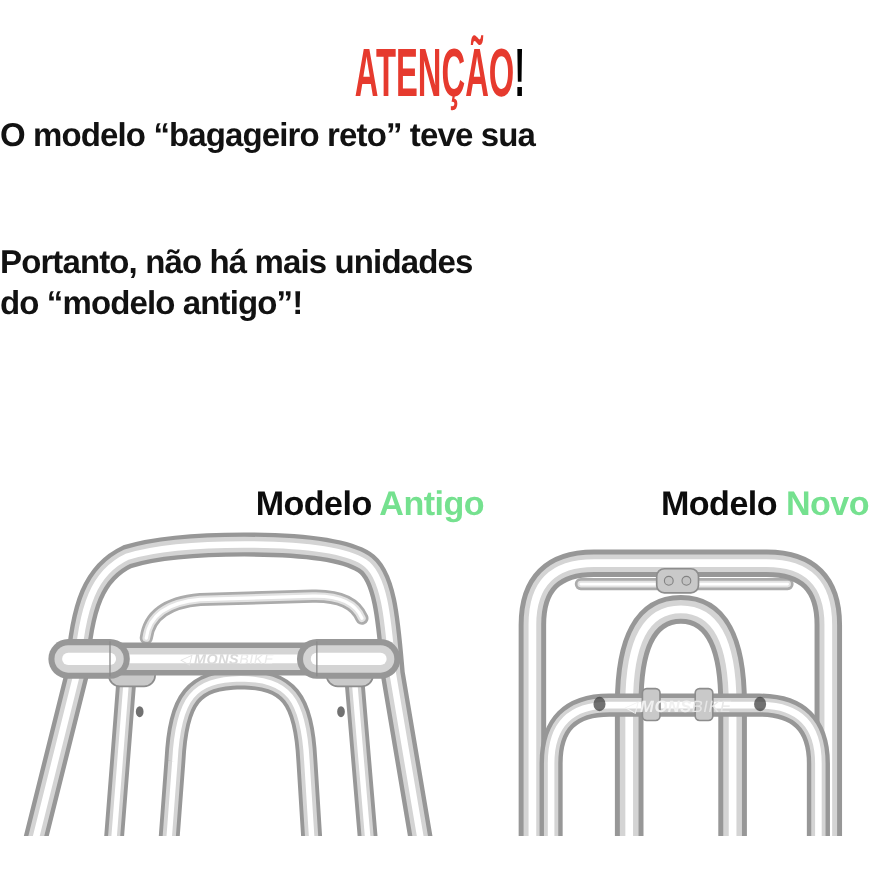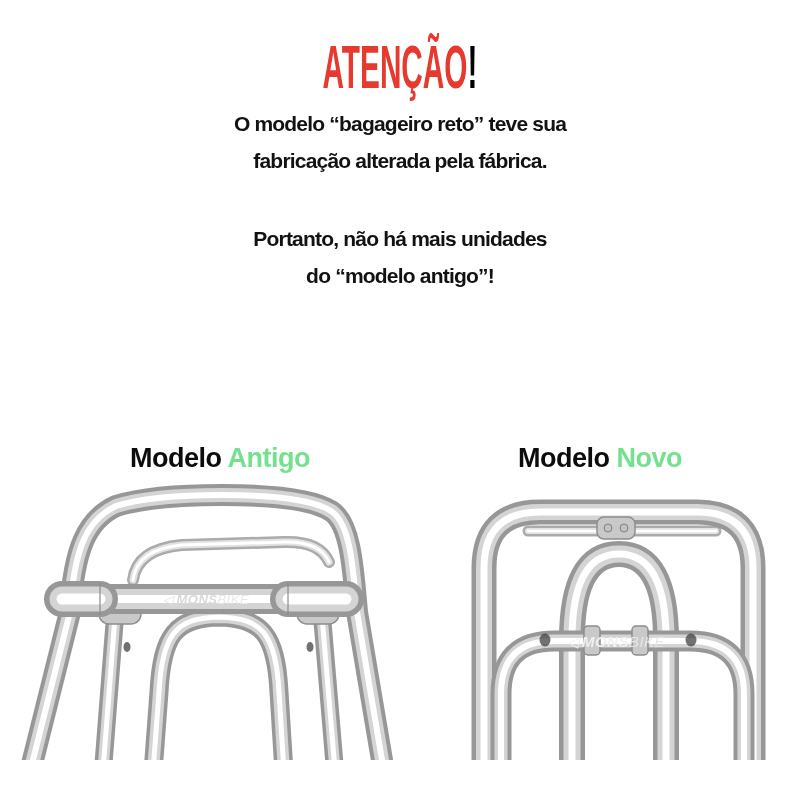--- a/index.html
+++ b/index.html
@@ -24,35 +24,35 @@
     letter-spacing:0px;
     transform:scaleX(0.48);
     transform-origin:50% 50%;
     white-space:nowrap;
   }
   .title .red{color:var(--red);}
   .title .blk{color:#000;}
   
   .para{
     position:absolute;left:0;width:800px;
-    text-align:center;
-    font-size:21px;line-height:37px;
+    text-align:left;
+    font-size:30px;line-height:37px;
     font-weight:700;
     letter-spacing:-0.8px;
     color:var(--text);
   }
   .p1{top:105px;}
   .p2{top:220px;}
   .p3{top:307px;}
   
   .model-label{
     position:absolute;top:440px;
-    font-size:27px;line-height:36px;font-weight:700;
+    font-size:31px;line-height:36px;font-weight:700;
     letter-spacing:-0.5px;color:#0c0c0c;
-    text-align:center;white-space:nowrap;
+    text-align:right;white-space:nowrap;
   }
   .label-left{left:0;width:440px;}
   .label-right{left:410px;width:380px;}
   .model-label .green{color:var(--green);}
   
   .photo{position:absolute;overflow:hidden;}
   .photo-left{left:0;top:480px;width:420px;height:280px;}
   .photo-right{left:440px;top:480px;width:340px;height:280px;}
   svg{display:block;}
   .t1{fill:none;stroke:#979797;stroke-linecap:round;stroke-linejoin:round;}
@@ -78,21 +78,20 @@
 </style>
 </head>
 <body>
 
 <div class="canvas">
 
   <div class="title"><span class="red">ATENÇÃO</span><span class="blk">!</span></div>
 
   <p class="para p1">
     <span>O modelo “bagageiro reto” teve sua</span><br>
-    <span>fabricação alterada pela fábrica.</span>
   </p>
   <p class="para p2">
     <span>Portanto, não há mais unidades</span><br>
     <span>do “modelo antigo”!</span>
   </p>
   <p class="para p3">
     <br>
   </p>
 
   <div class="model-label label-left"><span>Modelo </span><span class="green">Antigo</span></div>

